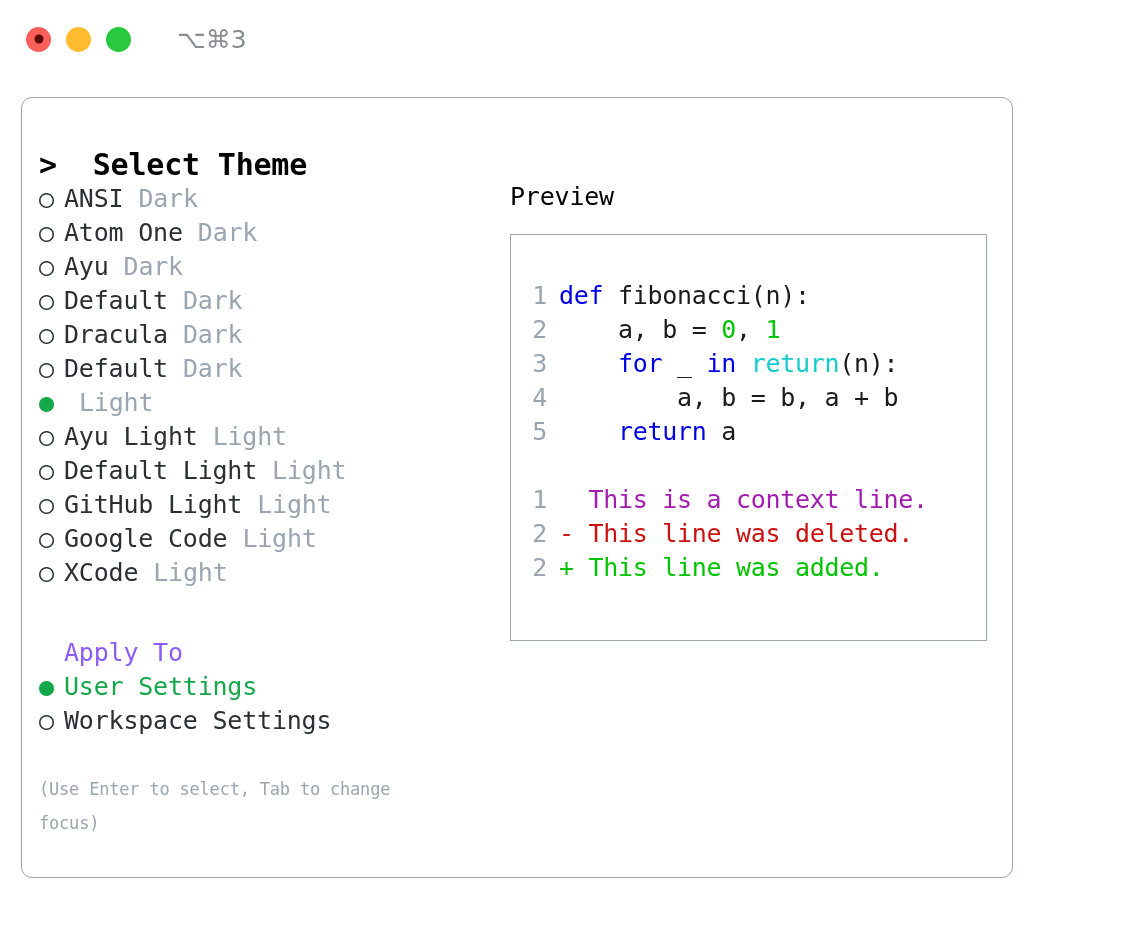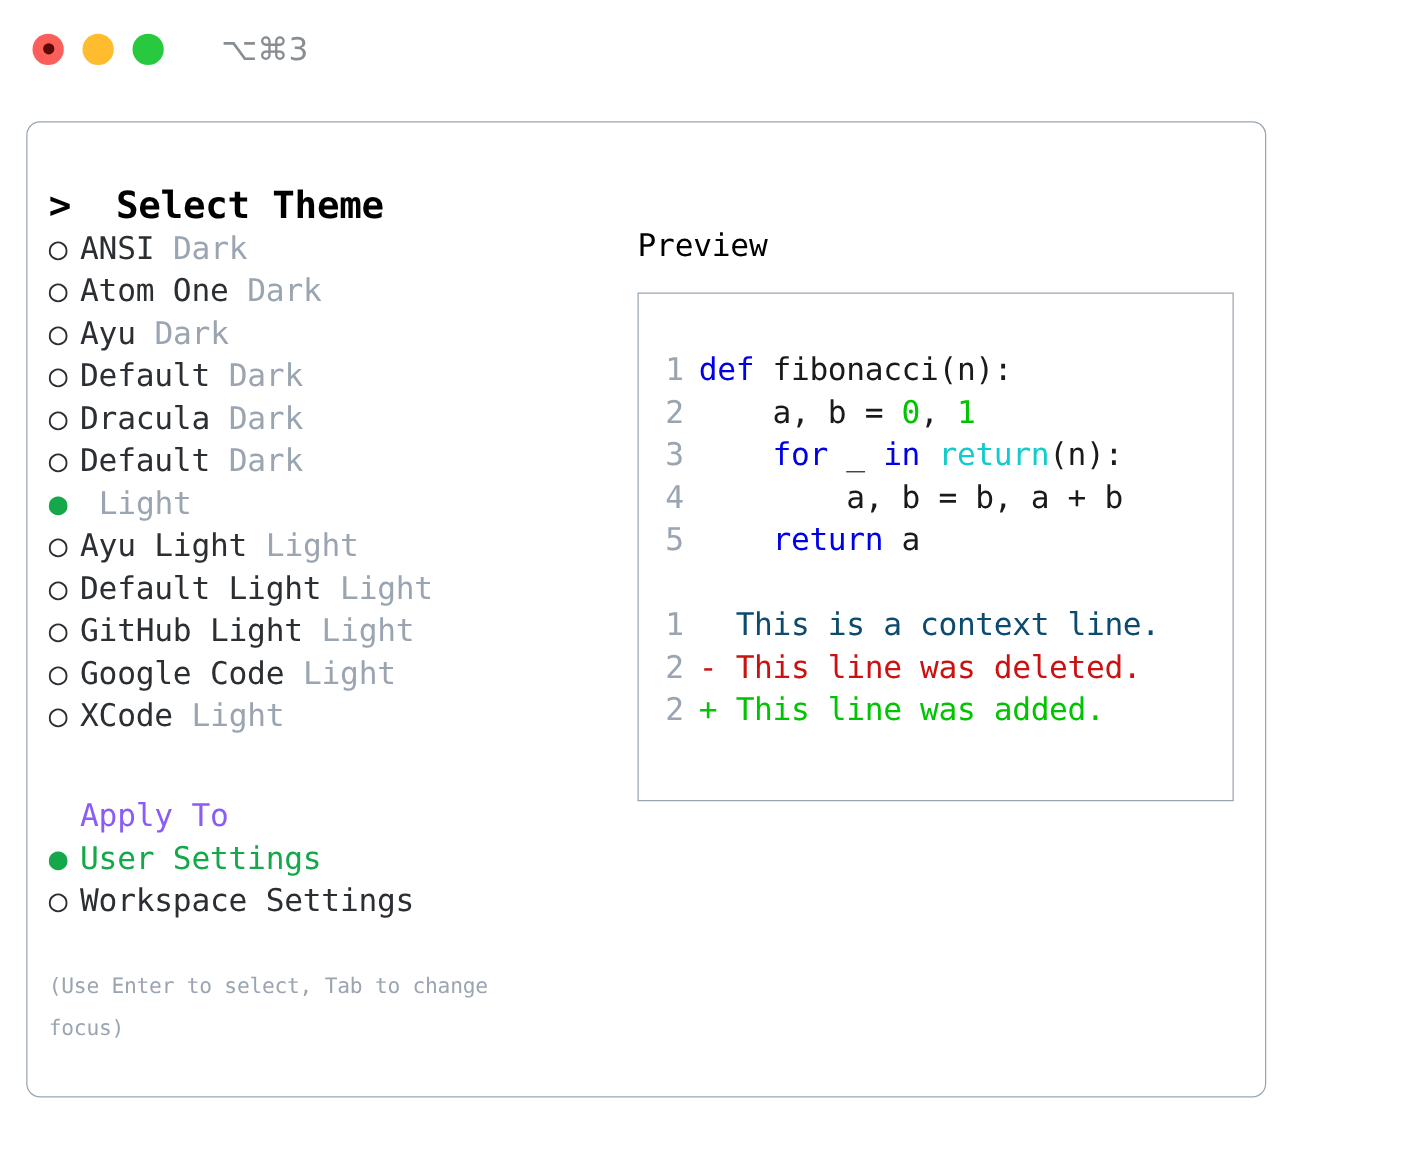--- a/index.html
+++ b/index.html
@@ -172,21 +172,21 @@
     display: inline-block;
     width: 22px;
     text-align: right;
     color: #9aa5b1;
     margin-right: 12px;
   }
   .kw   { color: #0000e6; }
   .num  { color: #00c400; }
   .fn   { color: #11cccc; }
   .blank-line { height: 34px; }
-  .ctx  { color: #0c4a6e; }
+  .ctx  { color: #a21caf; }
   .del  { color: #cc1111; }
   .add  { color: #00c400; }
 </style>
 </head>
 <body>
 
 <div class="titlebar">
   <div class="traffic-lights">
     <span class="dot red"></span>
     <span class="dot yellow"></span>

